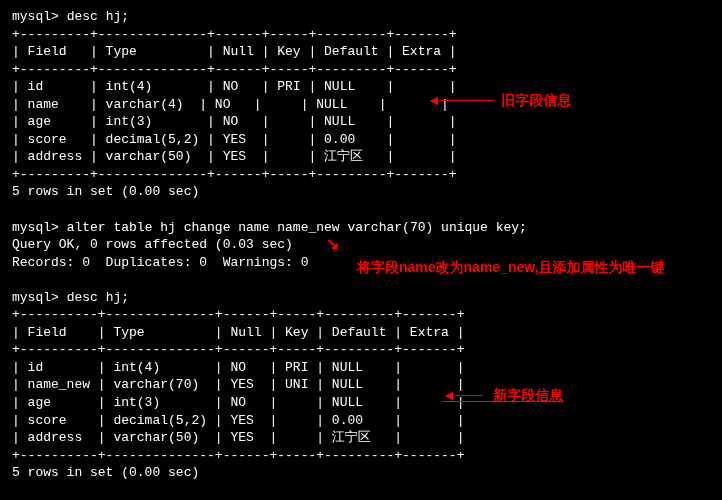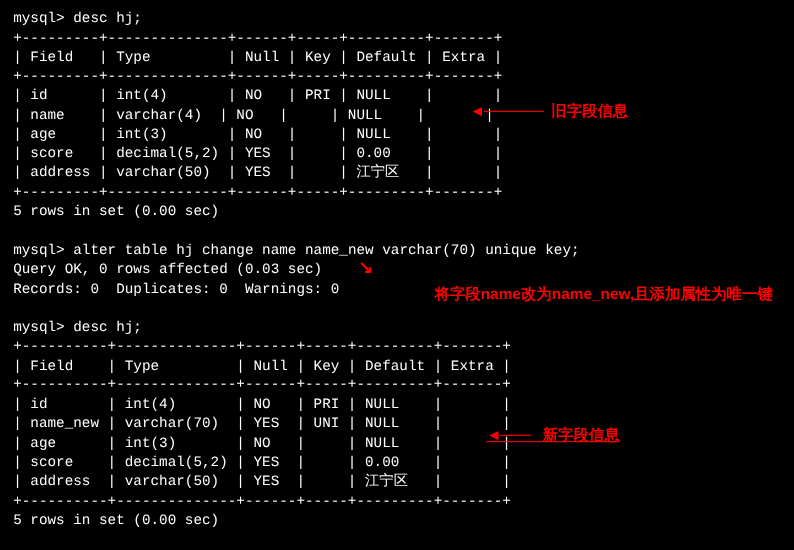--- a/index.html
+++ b/index.html
@@ -58,17 +58,17 @@
 <span>| address  | varchar(50)  | YES  |     | 江宁区   |       |</span>
 <span>+----------+--------------+------+-----+---------+-------+</span>
 <span>5 rows in set (0.00 sec)</span>
 </pre>
 
 <div class="annot" style="top:91px; left:406px;margin-left:21px;">
   <span style="letter-spacing:-1px;">◄──────</span>&nbsp;&nbsp;<span>旧字段信息</span>
 </div>
 
 <div class="annot" style="top:233px; left:326px; font-size:16px;">↘</div>
-<div class="annot" style="top:258px; left:395px;">将字段name改为name_new,且添加属性为唯一键</div>
+<div class="annot" style="top:258px; left:357px;">将字段name改为name_new,且添加属性为唯一键</div>
 
 <div class="annot" style="top:386px; left:442px;text-decoration:underline;">
   <span style="letter-spacing:-1px;">◄───</span>&nbsp;&nbsp;&nbsp;<span>新字段信息</span>
 </div>
 
 </body></html>

